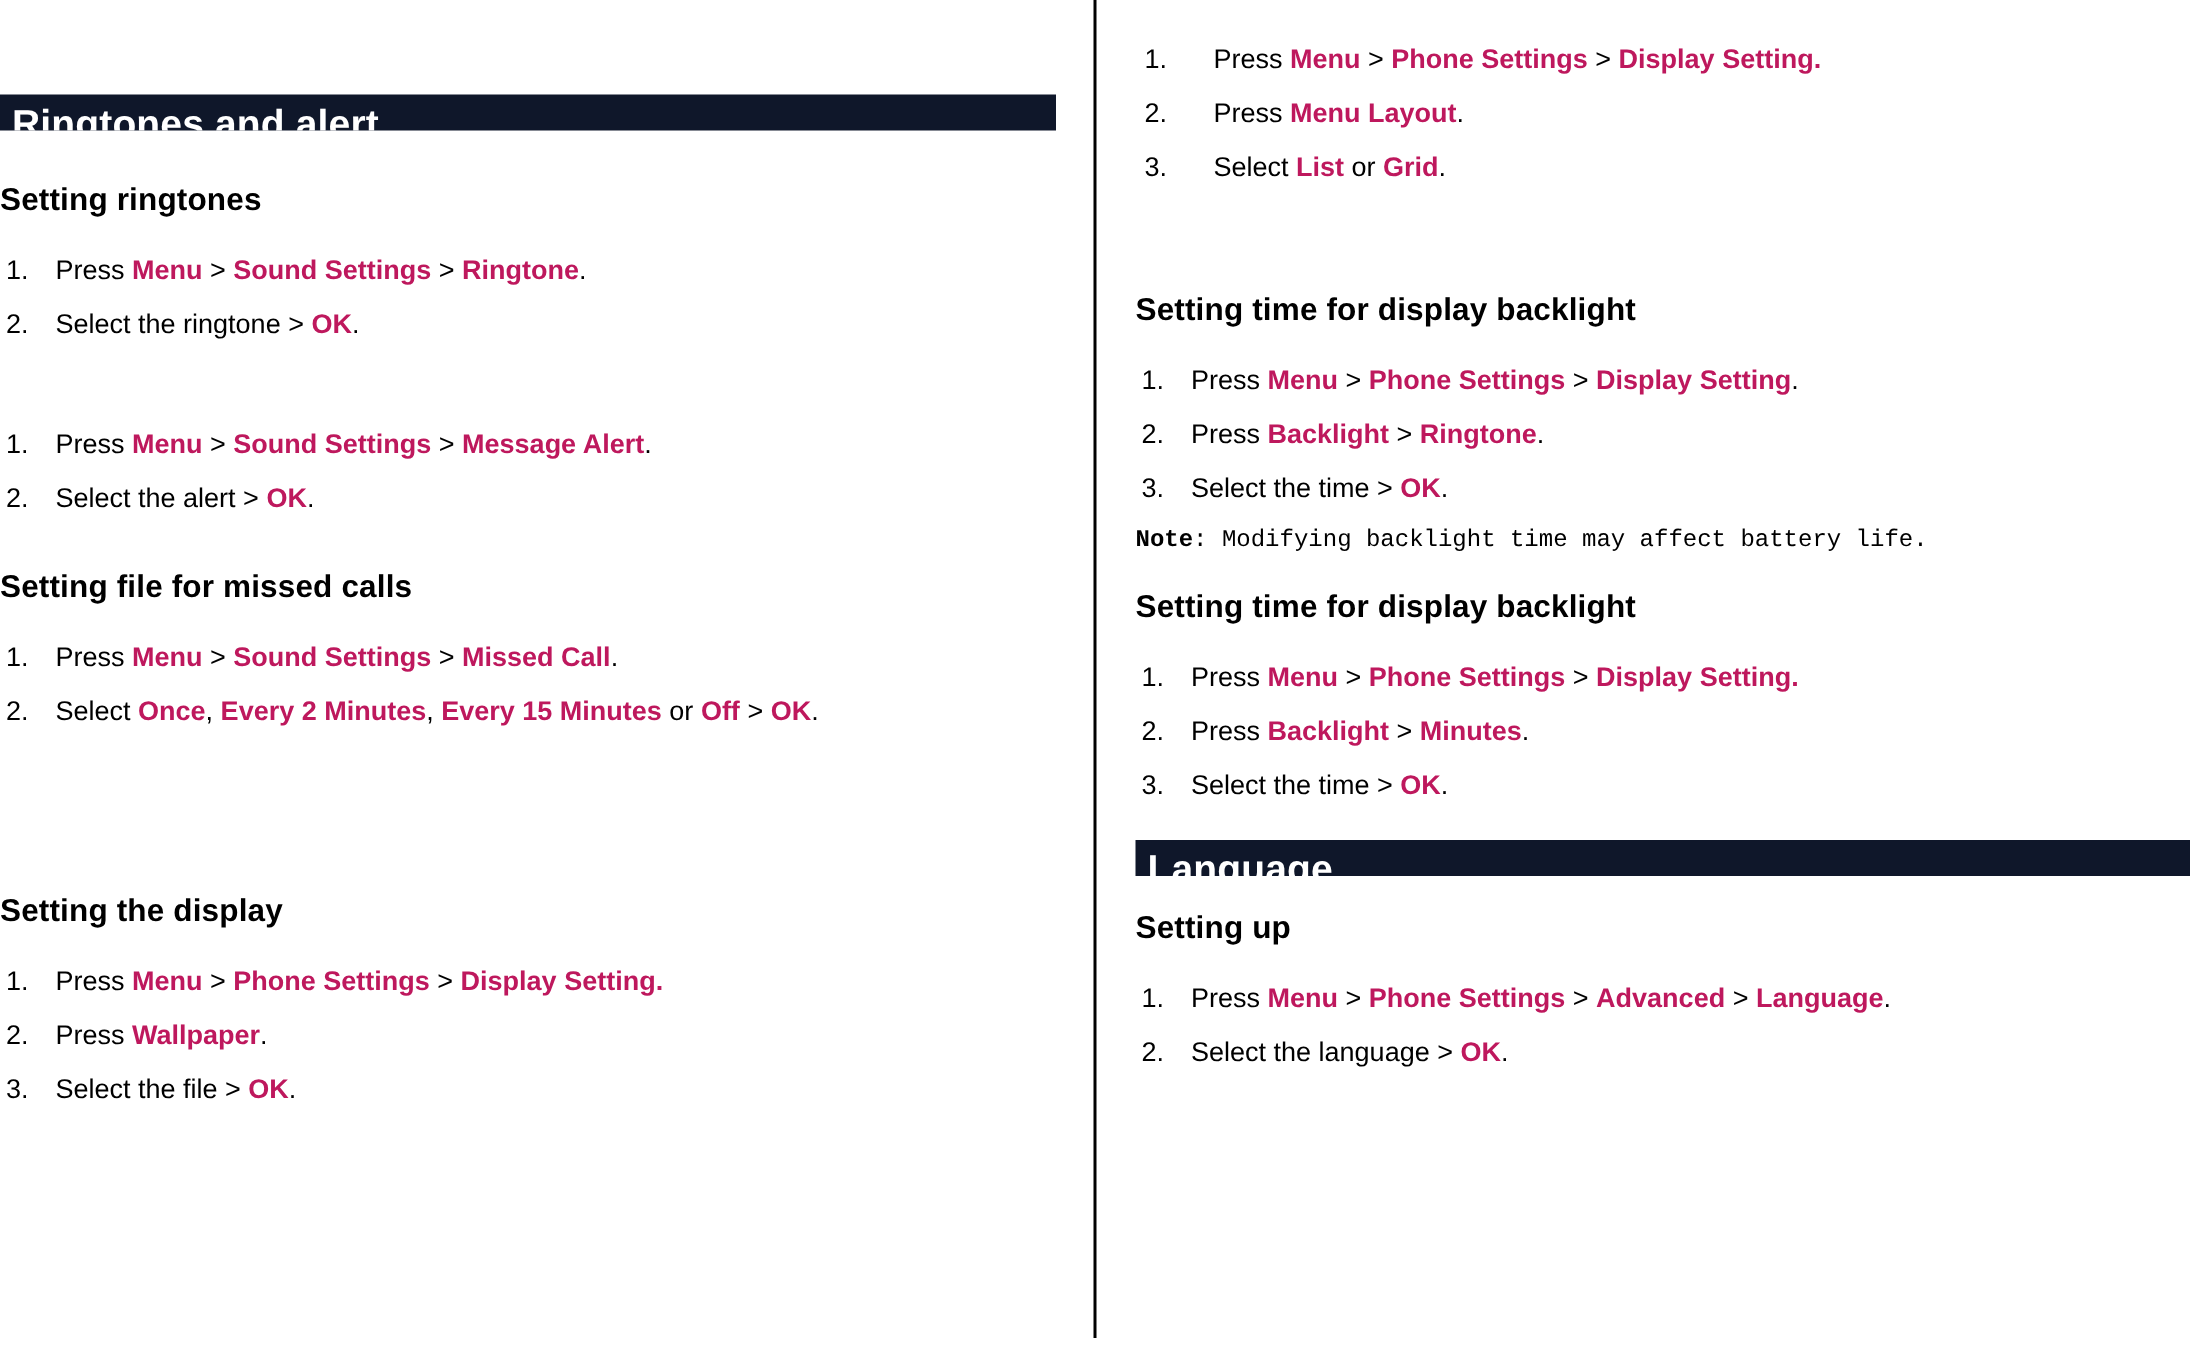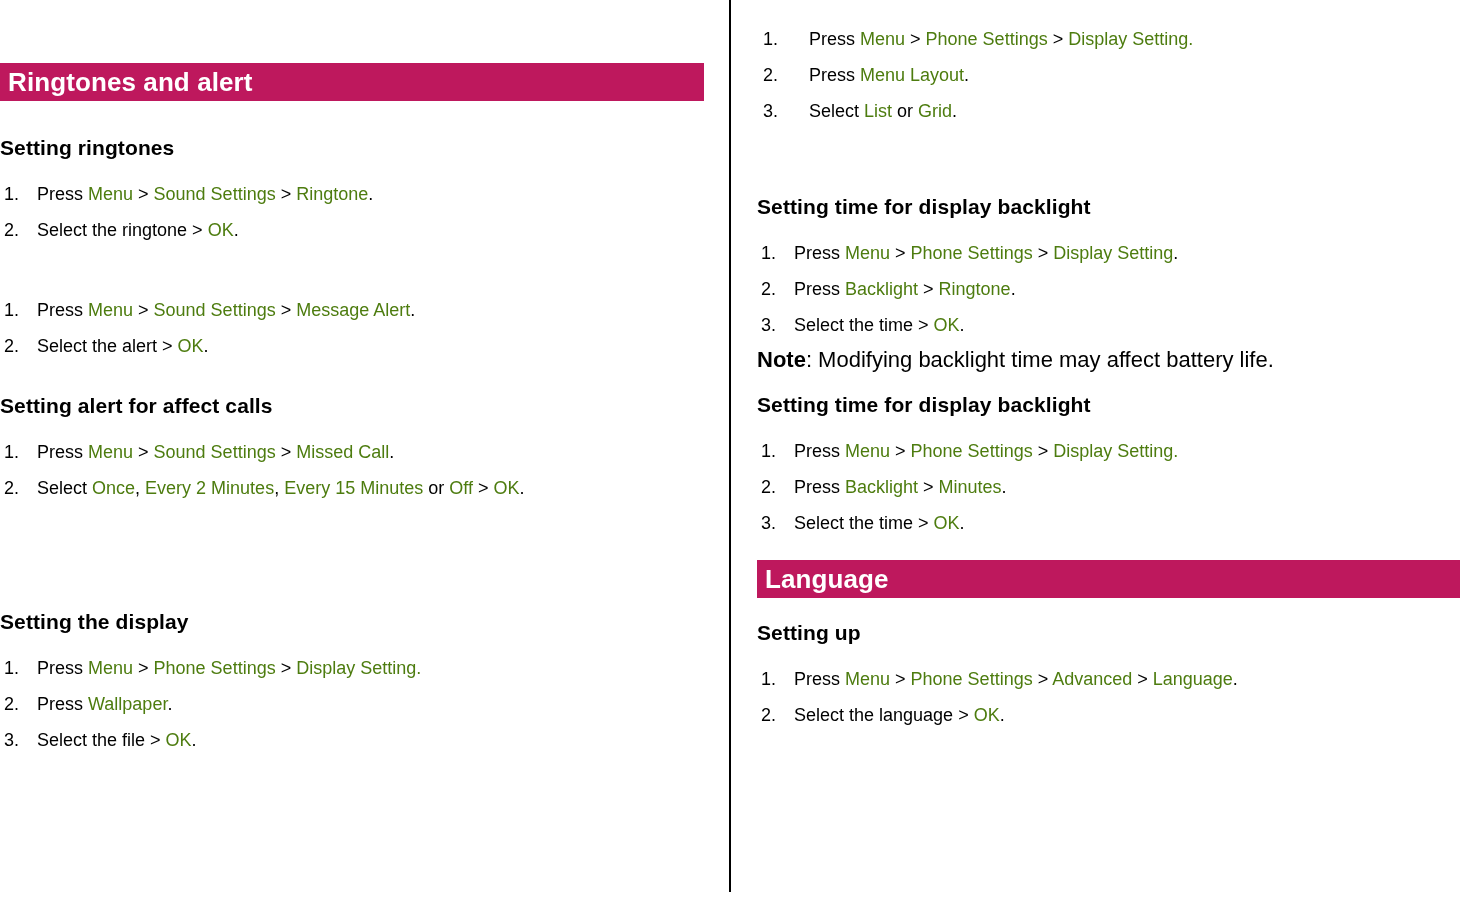--- a/index.html
+++ b/index.html
@@ -35,26 +35,26 @@
     position: absolute;
     left: 729px;
     top: 0px;
     width: 2px;
     height: 892px;
     background: #000000;
   }
 
   
   .banner {
-    background: #be185d;
+    background: #0f172a;
     color: #ffffff;
     font-weight: bold;
     font-size: 26px;
     line-height: 38px;
-    height: 38px;
+    height: 24px;
     padding: 0 0 0 8px;
     white-space: nowrap;
     overflow: hidden;
     box-sizing: border-box;
     letter-spacing: 0.1px;
   }
   .banner-left  { width: 704px; }
   .banner-right { width: 703px; }
 
   
@@ -82,28 +82,28 @@
   }
   ol.steps > li > .num {
     position: absolute;
     left: 4px;
     top: 0;
   }
   ol.steps.wide > li       { padding-left: 52px; }
   ol.steps.wide > li > .num{ left: 6px; }
 
   .mag {
-    color: #4d7c0f;
-    font-weight: normal;
+    color: #be185d;
+    font-weight: bold;
   }
 
   
   .note {
-    font-family: Liberation Sans, sans-serif;
-    font-size: 22px;
+    font-family: Liberation Mono, monospace;
+    font-size: 16px;
     line-height: 20px;
     white-space: nowrap;
   }
   .note b { font-weight: bold; }
 
   
   .gap-s  { height: 12px; }
   .gap-m  { height: 22px; }
   .gap-l  { height: 34px; }
   .gap-xl { height: 58px; }
@@ -129,21 +129,21 @@
       </ol>
 
     <div class="gap-m"></div>
     <div class="gap-m"></div>
     <ol class="steps">
         <li><span class="num">1.</span><span>Press </span><span class="mag">Menu</span><span> &gt; </span><span class="mag">Sound Settings</span><span> &gt; </span><span class="mag">Message Alert</span><span>.</span></li>
         <li><span class="num">2.</span><span>Select the alert &gt; </span><span class="mag">OK</span><span>.</span></li>
       </ol>
 
     <div class="gap-m"></div>
-    <h2 class="sub">Setting alert for affect calls</h2>
+    <h2 class="sub">Setting file for missed calls</h2>
     <div class="gap-m"></div>
     <ol class="steps">
         <li><span class="num">1.</span><span>Press </span><span class="mag">Menu</span><span> &gt; </span><span class="mag">Sound Settings</span><span> &gt; </span><span class="mag">Missed Call</span><span>.</span></li>
         <li><span class="num">2.</span><span>Select </span><span class="mag">Once</span><span>, </span><span class="mag">Every 2 Minutes</span><span>, </span><span class="mag">Every 15 Minutes</span><span> or </span><span class="mag">Off</span><span> &gt; </span><span class="mag">OK</span><span>.</span></li>
       </ol>
 
     <div class="gap-xxl"></div>
 
 
     <div class="gap-l"></div>

